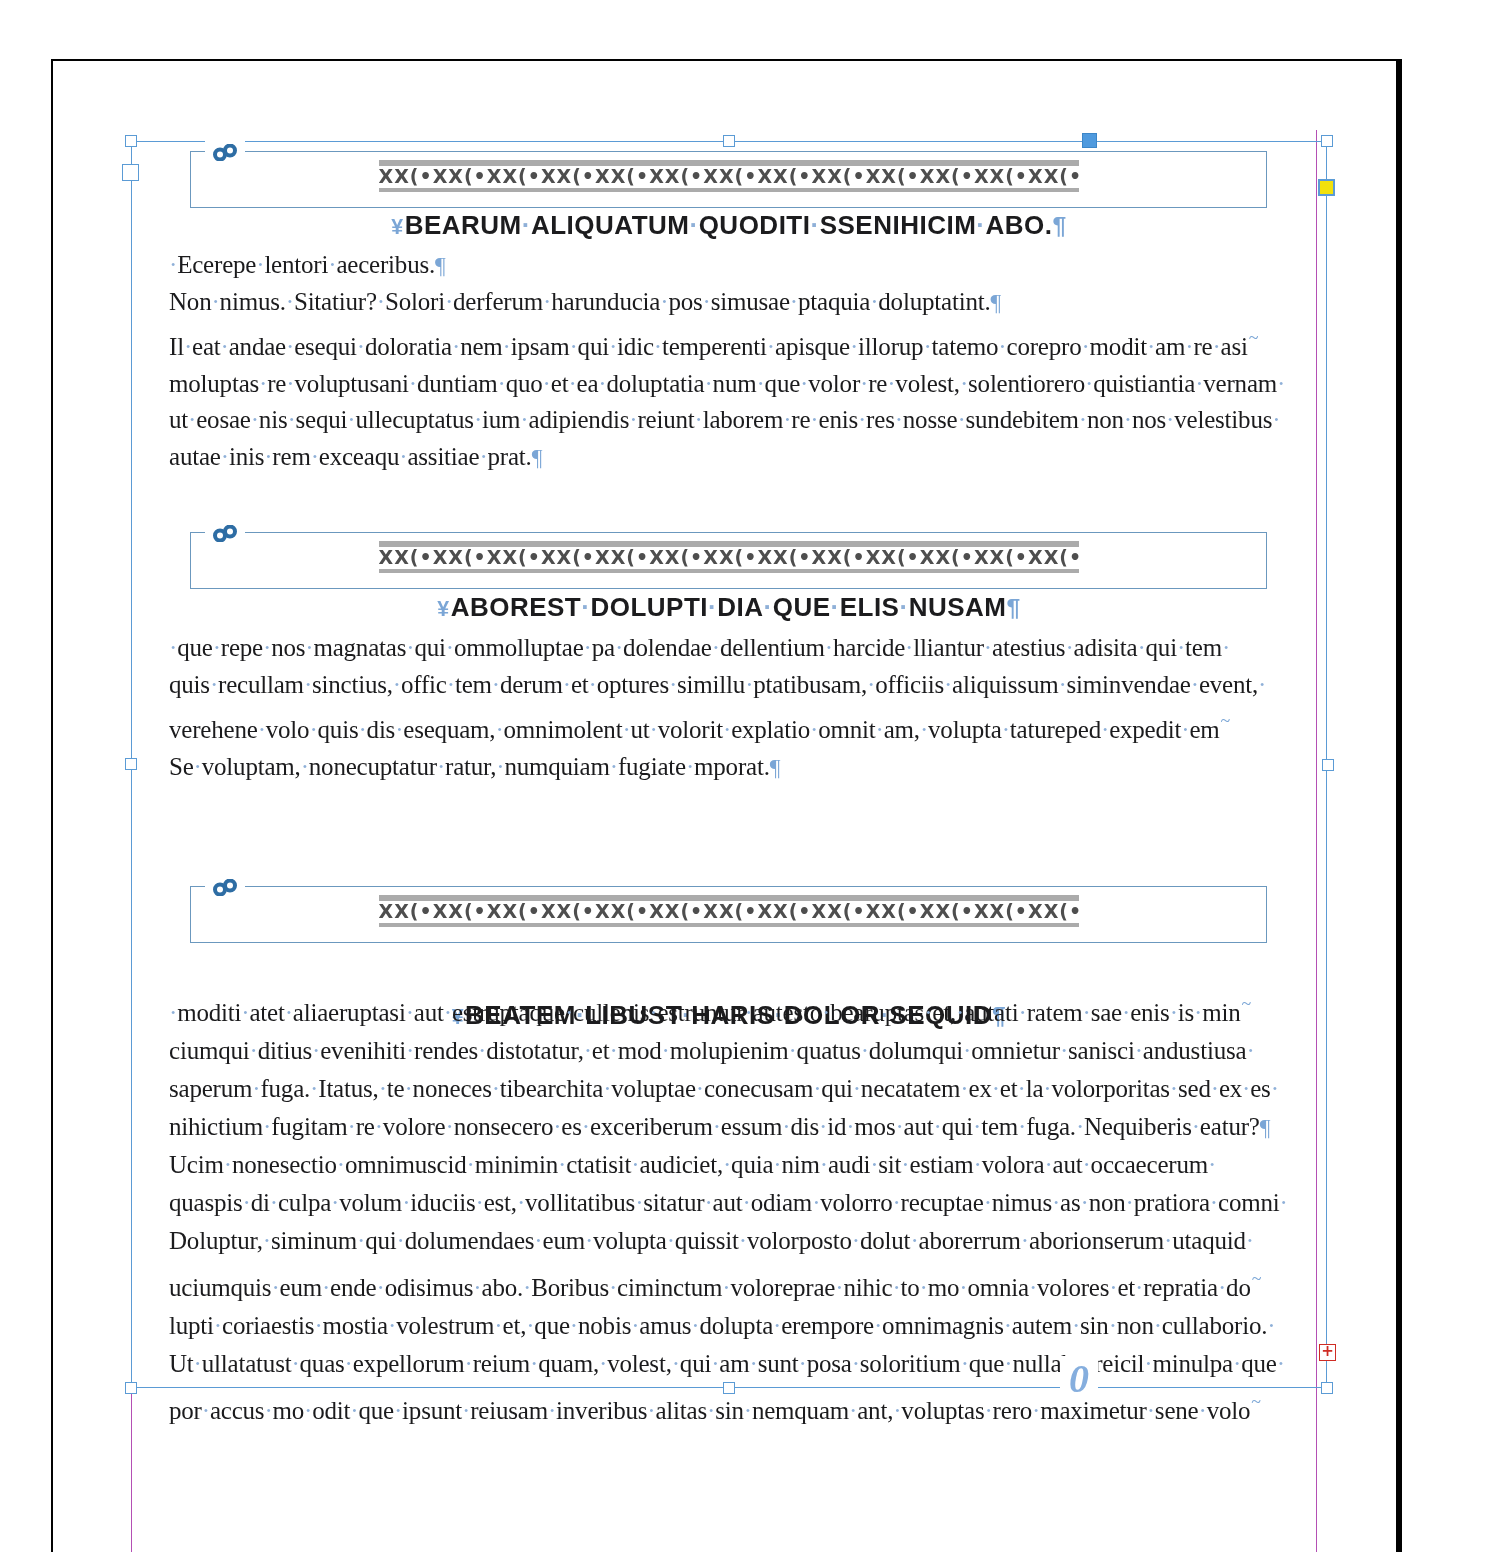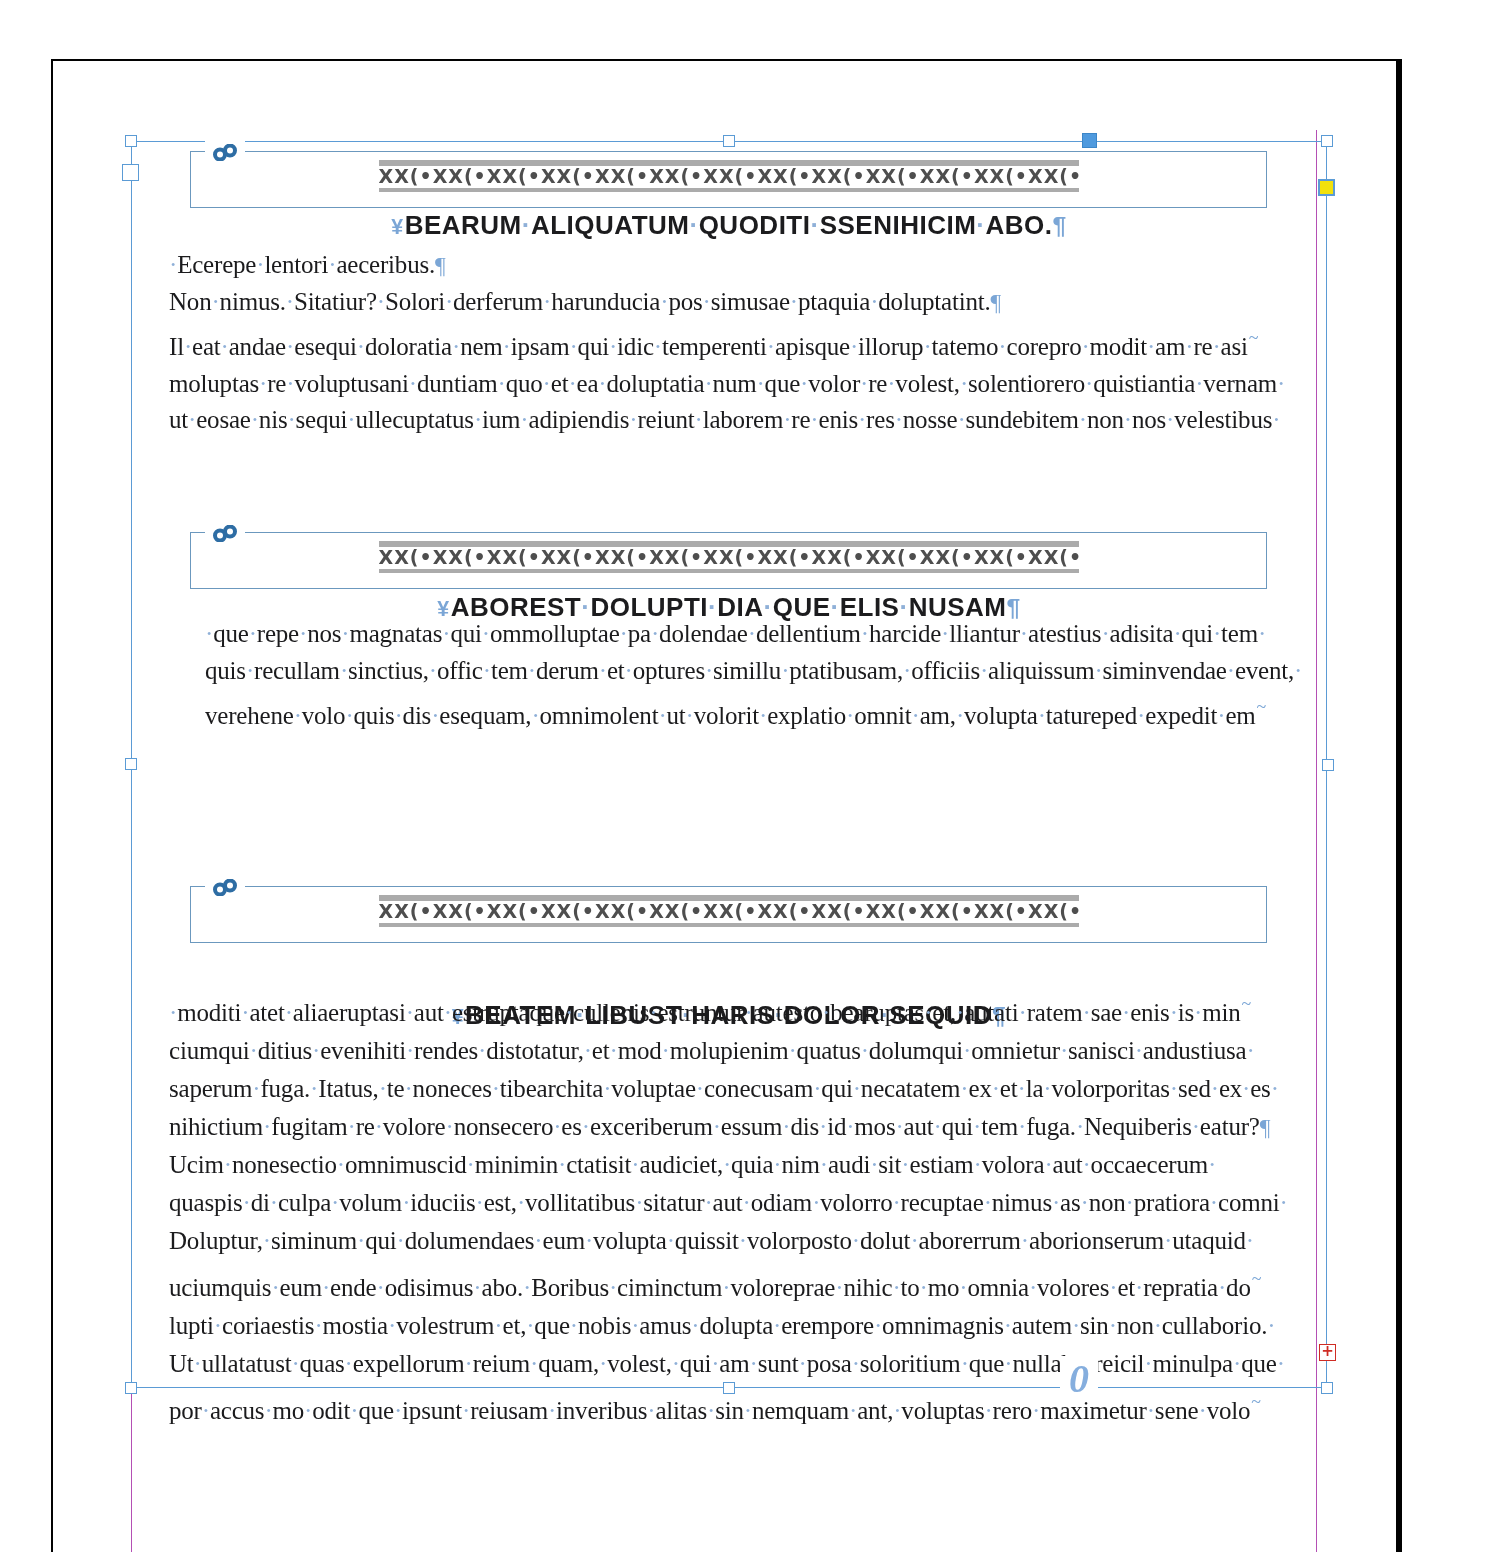--- a/index.html
+++ b/index.html
@@ -48,21 +48,21 @@
                font:700 19px/21px "DejaVu Sans",sans-serif;color:#4e4e4e;letter-spacing:1px;}
 
   
   .heading{left:131px;width:1196px;text-align:center;color:#1c1c1e;
            font:800 26px/38px "Liberation Sans",sans-serif;letter-spacing:0.5px;white-space:nowrap;}
   .hd1{top:206px;} .hd2{top:588px;} .hd3{top:996px;}
 
   
   .bodyblock{left:133px;width:1200px;color:#1b1b1d;
              font:25px/36.5px "Liberation Serif",serif;letter-spacing:-0.2px;}
-  .bb1{top:247px;} .bb2{top:616px;margin-left:36px;} .bb3{top:985px;}
+  .bb1{top:247px;} .bb2{top:630px;} .bb3{top:985px;}
   .bb3{line-height:38px;}
   .bodyline{white-space:nowrap;padding-left:36px;}
 
   
   .hc{color:#7ba6d6;}
   .hc-dot{color:#8fb0d8;}
   .hc-pil{font-size:0.95em;}
   .hc-tld{vertical-align:11px;font-size:0.72em;margin-left:1px;}
   .hc-yen{font-size:0.82em;font-weight:600;margin-right:1px;}
 
@@ -121,25 +121,27 @@
 <div class="abs heading hd1"><span class="hc hc-yen">¥</span>BEARUM<span class="hc hc-dot">·</span>ALIQUATUM<span class="hc hc-dot">·</span>QUODITI<span class="hc hc-dot">·</span>SSENIHICIM<span class="hc hc-dot">·</span>ABO.<span class="hc hc-pil">¶</span></div>
 <div class="abs heading hd2"><span class="hc hc-yen">¥</span>ABOREST<span class="hc hc-dot">·</span>DOLUPTI<span class="hc hc-dot">·</span>DIA<span class="hc hc-dot">·</span>QUE<span class="hc hc-dot">·</span>ELIS<span class="hc hc-dot">·</span>NUSAM<span class="hc hc-pil">¶</span></div>
 <div class="abs heading hd3"><span class="hc hc-yen">¥</span>BEATEM<span class="hc hc-dot">·</span>LIBUST<span class="hc hc-dot">·</span>HARIS<span class="hc hc-dot">·</span>DOLOR<span class="hc hc-dot">·</span>SEQUID<span class="hc hc-pil">¶</span></div>
 
 <div class="abs bodyblock bb1">
     <div class="bodyline"><span class="hc hc-dot">·</span>Ecerepe<span class="hc hc-dot">·</span>lentori<span class="hc hc-dot">·</span>aeceribus.<span class="hc hc-pil">¶</span></div>
     <div class="bodyline">Non<span class="hc hc-dot">·</span>nimus.<span class="hc hc-dot">·</span>Sitatiur?<span class="hc hc-dot">·</span>Solori<span class="hc hc-dot">·</span>derferum<span class="hc hc-dot">·</span>harunducia<span class="hc hc-dot">·</span>pos<span class="hc hc-dot">·</span>simusae<span class="hc hc-dot">·</span>ptaquia<span class="hc hc-dot">·</span>doluptatint.<span class="hc hc-pil">¶</span></div>
     <div class="bodyline">Il<span class="hc hc-dot">·</span>eat<span class="hc hc-dot">·</span>andae<span class="hc hc-dot">·</span>esequi<span class="hc hc-dot">·</span>doloratia<span class="hc hc-dot">·</span>nem<span class="hc hc-dot">·</span>ipsam<span class="hc hc-dot">·</span>qui<span class="hc hc-dot">·</span>idic<span class="hc hc-dot">·</span>temperenti<span class="hc hc-dot">·</span>apisque<span class="hc hc-dot">·</span>illorup<span class="hc hc-dot">·</span>tatemo<span class="hc hc-dot">·</span>corepro<span class="hc hc-dot">·</span>modit<span class="hc hc-dot">·</span>am<span class="hc hc-dot">·</span>re<span class="hc hc-dot">·</span>asi<span class="hc hc-tld">~</span></div>
     <div class="bodyline">moluptas<span class="hc hc-dot">·</span>re<span class="hc hc-dot">·</span>voluptusani<span class="hc hc-dot">·</span>duntiam<span class="hc hc-dot">·</span>quo<span class="hc hc-dot">·</span>et<span class="hc hc-dot">·</span>ea<span class="hc hc-dot">·</span>doluptatia<span class="hc hc-dot">·</span>num<span class="hc hc-dot">·</span>que<span class="hc hc-dot">·</span>volor<span class="hc hc-dot">·</span>re<span class="hc hc-dot">·</span>volest,<span class="hc hc-dot">·</span>solentiorero<span class="hc hc-dot">·</span>quistiantia<span class="hc hc-dot">·</span>vernam<span class="hc hc-dot">·</span></div>
     <div class="bodyline">ut<span class="hc hc-dot">·</span>eosae<span class="hc hc-dot">·</span>nis<span class="hc hc-dot">·</span>sequi<span class="hc hc-dot">·</span>ullecuptatus<span class="hc hc-dot">·</span>ium<span class="hc hc-dot">·</span>adipiendis<span class="hc hc-dot">·</span>reiunt<span class="hc hc-dot">·</span>laborem<span class="hc hc-dot">·</span>re<span class="hc hc-dot">·</span>enis<span class="hc hc-dot">·</span>res<span class="hc hc-dot">·</span>nosse<span class="hc hc-dot">·</span>sundebitem<span class="hc hc-dot">·</span>non<span class="hc hc-dot">·</span>nos<span class="hc hc-dot">·</span>velestibus<span class="hc hc-dot">·</span></div>
+    <div class="bodyline">autae<span class="hc hc-dot">·</span>inis<span class="hc hc-dot">·</span>rem<span class="hc hc-dot">·</span>exceaqu<span class="hc hc-dot">·</span>assitiae<span class="hc hc-dot">·</span>prat.<span class="hc hc-pil">¶</span></div>
   </div>
 <div class="abs bodyblock bb2">
     <div class="bodyline"><span class="hc hc-dot">·</span>que<span class="hc hc-dot">·</span>repe<span class="hc hc-dot">·</span>nos<span class="hc hc-dot">·</span>magnatas<span class="hc hc-dot">·</span>qui<span class="hc hc-dot">·</span>ommolluptae<span class="hc hc-dot">·</span>pa<span class="hc hc-dot">·</span>dolendae<span class="hc hc-dot">·</span>dellentium<span class="hc hc-dot">·</span>harcide<span class="hc hc-dot">·</span>lliantur<span class="hc hc-dot">·</span>atestius<span class="hc hc-dot">·</span>adisita<span class="hc hc-dot">·</span>qui<span class="hc hc-dot">·</span>tem<span class="hc hc-dot">·</span></div>
     <div class="bodyline">quis<span class="hc hc-dot">·</span>recullam<span class="hc hc-dot">·</span>sinctius,<span class="hc hc-dot">·</span>offic<span class="hc hc-dot">·</span>tem<span class="hc hc-dot">·</span>derum<span class="hc hc-dot">·</span>et<span class="hc hc-dot">·</span>optures<span class="hc hc-dot">·</span>simillu<span class="hc hc-dot">·</span>ptatibusam,<span class="hc hc-dot">·</span>officiis<span class="hc hc-dot">·</span>aliquissum<span class="hc hc-dot">·</span>siminvendae<span class="hc hc-dot">·</span>event,<span class="hc hc-dot">·</span></div>
     <div class="bodyline">verehene<span class="hc hc-dot">·</span>volo<span class="hc hc-dot">·</span>quis<span class="hc hc-dot">·</span>dis<span class="hc hc-dot">·</span>esequam,<span class="hc hc-dot">·</span>omnimolent<span class="hc hc-dot">·</span>ut<span class="hc hc-dot">·</span>volorit<span class="hc hc-dot">·</span>explatio<span class="hc hc-dot">·</span>omnit<span class="hc hc-dot">·</span>am,<span class="hc hc-dot">·</span>volupta<span class="hc hc-dot">·</span>tatureped<span class="hc hc-dot">·</span>expedit<span class="hc hc-dot">·</span>em<span class="hc hc-tld">~</span></div>
+    <div class="bodyline">Se<span class="hc hc-dot">·</span>voluptam,<span class="hc hc-dot">·</span>nonecuptatur<span class="hc hc-dot">·</span>ratur,<span class="hc hc-dot">·</span>numquiam<span class="hc hc-dot">·</span>fugiate<span class="hc hc-dot">·</span>mporat.<span class="hc hc-pil">¶</span></div>
   </div>
 <div class="abs bodyblock bb3">
     <div class="bodyline"><span class="hc hc-dot">·</span>moditi<span class="hc hc-dot">·</span>atet<span class="hc hc-dot">·</span>aliaeruptasi<span class="hc hc-dot">·</span>aut<span class="hc hc-dot">·</span>estruptaque<span class="hc hc-dot">·</span>cullenis<span class="hc hc-dot">·</span>estruntur<span class="hc hc-dot">·</span>autesto<span class="hc hc-dot">·</span>bearuptas<span class="hc hc-dot">·</span>et,<span class="hc hc-dot">·</span>autati<span class="hc hc-dot">·</span>ratem<span class="hc hc-dot">·</span>sae<span class="hc hc-dot">·</span>enis<span class="hc hc-dot">·</span>is<span class="hc hc-dot">·</span>min<span class="hc hc-tld">~</span></div>
     <div class="bodyline">ciumqui<span class="hc hc-dot">·</span>ditius<span class="hc hc-dot">·</span>evenihiti<span class="hc hc-dot">·</span>rendes<span class="hc hc-dot">·</span>distotatur,<span class="hc hc-dot">·</span>et<span class="hc hc-dot">·</span>mod<span class="hc hc-dot">·</span>molupienim<span class="hc hc-dot">·</span>quatus<span class="hc hc-dot">·</span>dolumqui<span class="hc hc-dot">·</span>omnietur<span class="hc hc-dot">·</span>sanisci<span class="hc hc-dot">·</span>andustiusa<span class="hc hc-dot">·</span></div>
     <div class="bodyline">saperum<span class="hc hc-dot">·</span>fuga.<span class="hc hc-dot">·</span>Itatus,<span class="hc hc-dot">·</span>te<span class="hc hc-dot">·</span>noneces<span class="hc hc-dot">·</span>tibearchita<span class="hc hc-dot">·</span>voluptae<span class="hc hc-dot">·</span>conecusam<span class="hc hc-dot">·</span>qui<span class="hc hc-dot">·</span>necatatem<span class="hc hc-dot">·</span>ex<span class="hc hc-dot">·</span>et<span class="hc hc-dot">·</span>la<span class="hc hc-dot">·</span>volorporitas<span class="hc hc-dot">·</span>sed<span class="hc hc-dot">·</span>ex<span class="hc hc-dot">·</span>es<span class="hc hc-dot">·</span></div>
     <div class="bodyline">nihictium<span class="hc hc-dot">·</span>fugitam<span class="hc hc-dot">·</span>re<span class="hc hc-dot">·</span>volore<span class="hc hc-dot">·</span>nonsecero<span class="hc hc-dot">·</span>es<span class="hc hc-dot">·</span>exceriberum<span class="hc hc-dot">·</span>essum<span class="hc hc-dot">·</span>dis<span class="hc hc-dot">·</span>id<span class="hc hc-dot">·</span>mos<span class="hc hc-dot">·</span>aut<span class="hc hc-dot">·</span>qui<span class="hc hc-dot">·</span>tem<span class="hc hc-dot">·</span>fuga.<span class="hc hc-dot">·</span>Nequiberis<span class="hc hc-dot">·</span>eatur?<span class="hc hc-pil">¶</span></div>
     <div class="bodyline">Ucim<span class="hc hc-dot">·</span>nonesectio<span class="hc hc-dot">·</span>omnimuscid<span class="hc hc-dot">·</span>minimin<span class="hc hc-dot">·</span>ctatisit<span class="hc hc-dot">·</span>audiciet,<span class="hc hc-dot">·</span>quia<span class="hc hc-dot">·</span>nim<span class="hc hc-dot">·</span>audi<span class="hc hc-dot">·</span>sit<span class="hc hc-dot">·</span>estiam<span class="hc hc-dot">·</span>volora<span class="hc hc-dot">·</span>aut<span class="hc hc-dot">·</span>occaecerum<span class="hc hc-dot">·</span></div>
     <div class="bodyline">quaspis<span class="hc hc-dot">·</span>di<span class="hc hc-dot">·</span>culpa<span class="hc hc-dot">·</span>volum<span class="hc hc-dot">·</span>iduciis<span class="hc hc-dot">·</span>est,<span class="hc hc-dot">·</span>vollitatibus<span class="hc hc-dot">·</span>sitatur<span class="hc hc-dot">·</span>aut<span class="hc hc-dot">·</span>odiam<span class="hc hc-dot">·</span>volorro<span class="hc hc-dot">·</span>recuptae<span class="hc hc-dot">·</span>nimus<span class="hc hc-dot">·</span>as<span class="hc hc-dot">·</span>non<span class="hc hc-dot">·</span>pratiora<span class="hc hc-dot">·</span>comni<span class="hc hc-dot">·</span></div>
     <div class="bodyline">Doluptur,<span class="hc hc-dot">·</span>siminum<span class="hc hc-dot">·</span>qui<span class="hc hc-dot">·</span>dolumendaes<span class="hc hc-dot">·</span>eum<span class="hc hc-dot">·</span>volupta<span class="hc hc-dot">·</span>quissit<span class="hc hc-dot">·</span>volorposto<span class="hc hc-dot">·</span>dolut<span class="hc hc-dot">·</span>aborerrum<span class="hc hc-dot">·</span>aborionserum<span class="hc hc-dot">·</span>utaquid<span class="hc hc-dot">·</span></div>
     <div class="bodyline">uciumquis<span class="hc hc-dot">·</span>eum<span class="hc hc-dot">·</span>ende<span class="hc hc-dot">·</span>odisimus<span class="hc hc-dot">·</span>abo.<span class="hc hc-dot">·</span>Boribus<span class="hc hc-dot">·</span>ciminctum<span class="hc hc-dot">·</span>voloreprae<span class="hc hc-dot">·</span>nihic<span class="hc hc-dot">·</span>to<span class="hc hc-dot">·</span>mo<span class="hc hc-dot">·</span>omnia<span class="hc hc-dot">·</span>volores<span class="hc hc-dot">·</span>et<span class="hc hc-dot">·</span>repratia<span class="hc hc-dot">·</span>do<span class="hc hc-tld">~</span></div>

